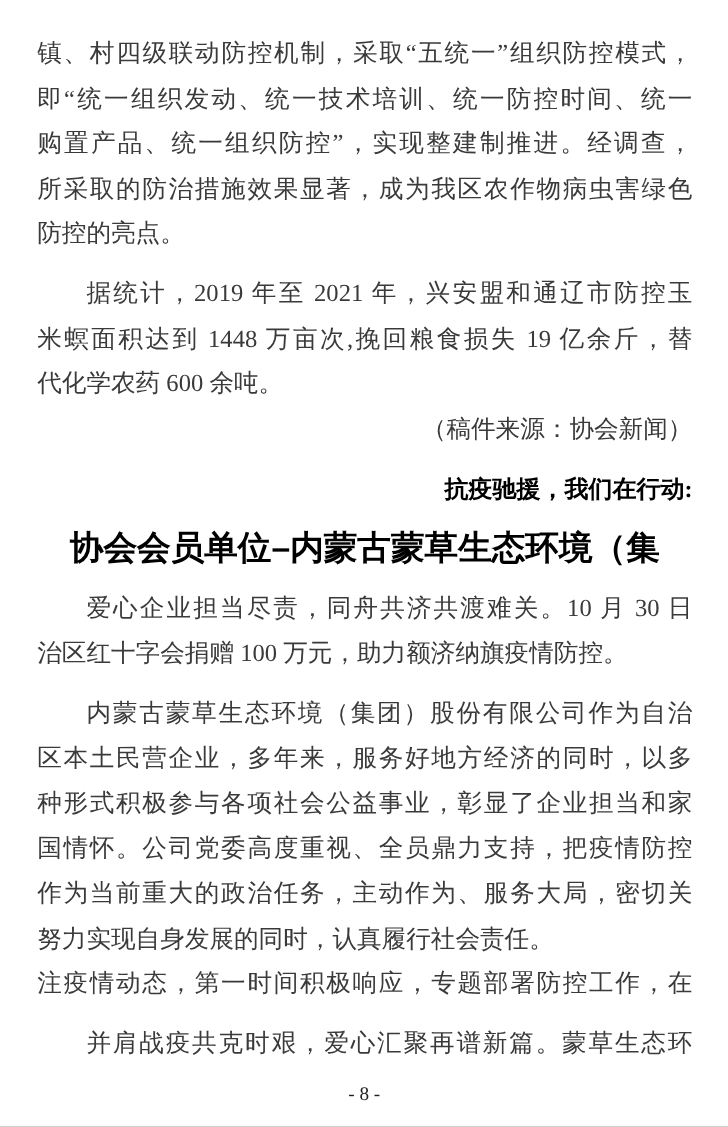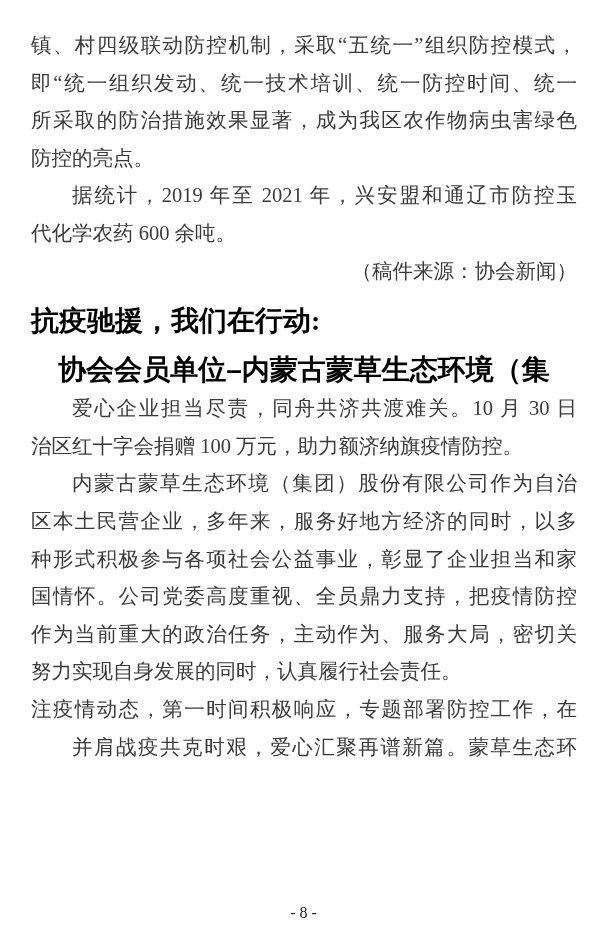--- a/index.html
+++ b/index.html
@@ -31,38 +31,38 @@
     color: var(--body-text);
     text-align: left;
     overflow: hidden;
     white-space: nowrap;
   }
   .bodyline.fill {
     white-space: normal;
     text-align: justify;
     text-align-last: justify;
   }
-  .bodyline.indent { text-indent: 41px; }
+  .bodyline.indent { text-indent: 41px; margin-top: 12px; }
   .attribution {
     font-family: Liberation Serif, serif;
     font-size: 20.5px;
     line-height: 37.6px;
     height: 37.6px;
     color: var(--body-text);
     text-align: right;
   }
   .heading {
     margin-top: 8px;
     height: 46px;
     line-height: 46px;
     font-family: Liberation Serif, serif;
     font-weight: 700;
-    font-size: 28px;
+    font-size: 20px;
     color: var(--heading-text);
-    text-align: left;
+    text-align: right;
   }
   .subheading {
     margin-top: 6px;
     height: 40px;
     line-height: 40px;
     font-family: "Liberation Sans", "DejaVu Sans", sans-serif;
     font-weight: 700;
     font-size: 28px;
     color: var(--heading-text);
     text-align: center;
@@ -81,25 +81,27 @@
   }
 </style>
 </head>
 <body>
 
 <div class="page">
   <div class="content">
       <div>
         <div class="bodyline fill">镇、村四级联动防控机制，采取“五统一”组织防控模式，</div>
         <div class="bodyline fill">即“统一组织发动、统一技术培训、统一防控时间、统一</div>
+        <div class="bodyline fill">购置产品、统一组织防控”，实现整建制推进。经调查，</div>
         <div class="bodyline fill">所采取的防治措施效果显著，成为我区农作物病虫害绿色</div>
         <div class="bodyline">防控的亮点。</div>
       </div>
       <div>
         <div class="bodyline fill indent">据统计，2019 年至 2021 年，兴安盟和通辽市防控玉</div>
+        <div class="bodyline fill">米螟面积达到 1448 万亩次,挽回粮食损失 19 亿余斤，替</div>
         <div class="bodyline">代化学农药 600 余吨。</div>
       </div>
       <div class="attribution">（稿件来源：协会新闻）</div>
       <div class="heading">抗疫驰援，我们在行动:</div>
       <div class="subheading">协会会员单位–内蒙古蒙草生态环境（集团）股份有限公司</div>
       <div>
         <div class="bodyline fill indent">爱心企业担当尽责，同舟共济共渡难关。10 月 30 日</div>
         <div class="bodyline">治区红十字会捐赠 100 万元，助力额济纳旗疫情防控。</div>
       </div>
       <div>

